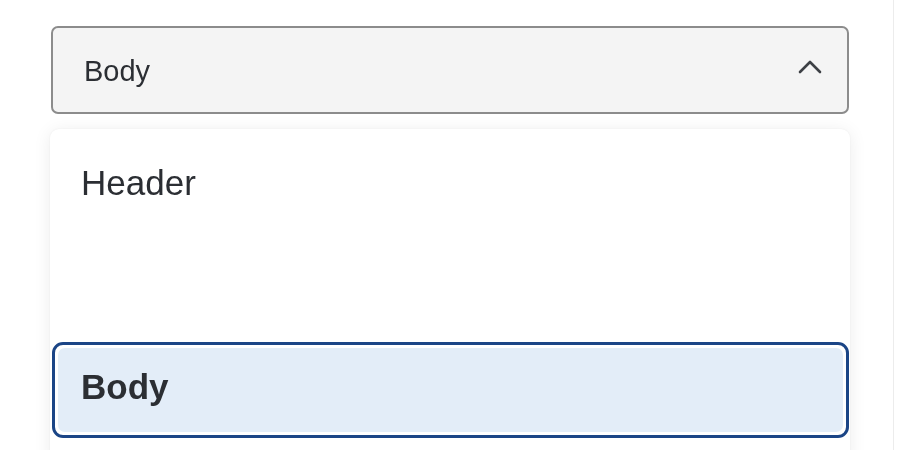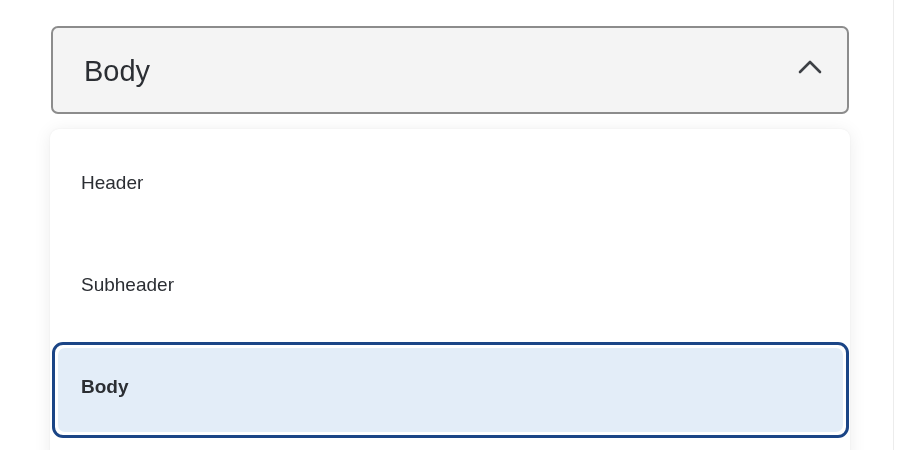--- a/index.html
+++ b/index.html
@@ -32,21 +32,21 @@
       background: #ffffff; border-radius: 9px;
       box-shadow: 0 2px 18px rgba(0,0,0,0.08), 0 0 2px rgba(0,0,0,0.06);
     }
     .menu-item {
       position: absolute; left: 2px; width: 796px; height: 94px;
       box-sizing: border-box;
       cursor: pointer;
     }
     .menu-item .label {
       position: absolute; left: 29px; top: 42px; transform: translateY(-50%);
-      font-size: 19px; line-height: 34px; color: #2b2e33;
+      font-size: 35px; line-height: 34px; color: #2b2e33;
     }
     .menu-item.item-0 { top: 12px; }
     .menu-item.item-1 { top: 114px; }
     .menu-item.item-2 {
       top: 213px; height: 96px; left: 2px; width: 797px;
       border: 3px solid #1b4586; border-radius: 11px;
       background: #ffffff;
       padding: 3px;
     }
     .menu-item.item-2 .fill {
@@ -68,20 +68,17 @@
     <svg width="26" height="18" viewBox="0 0 26 18">
       <polyline points="3,14 13,4 23,14" fill="none" stroke="#3d4045" stroke-width="2.6" stroke-linecap="round" stroke-linejoin="round"></polyline>
     </svg>
   </span>
 </div>
 
 <div class="menu">
   <div class="menu-item item-0">
     <span class="label">Header</span>
   </div>
-  <div class="menu-item item-1">
-    <span class="label">Subheader</span>
-  </div>
   <div class="menu-item item-2">
     <div class="fill"></div>
     <span class="label">Body</span>
   </div>
 </div>
 
 </body></html>

